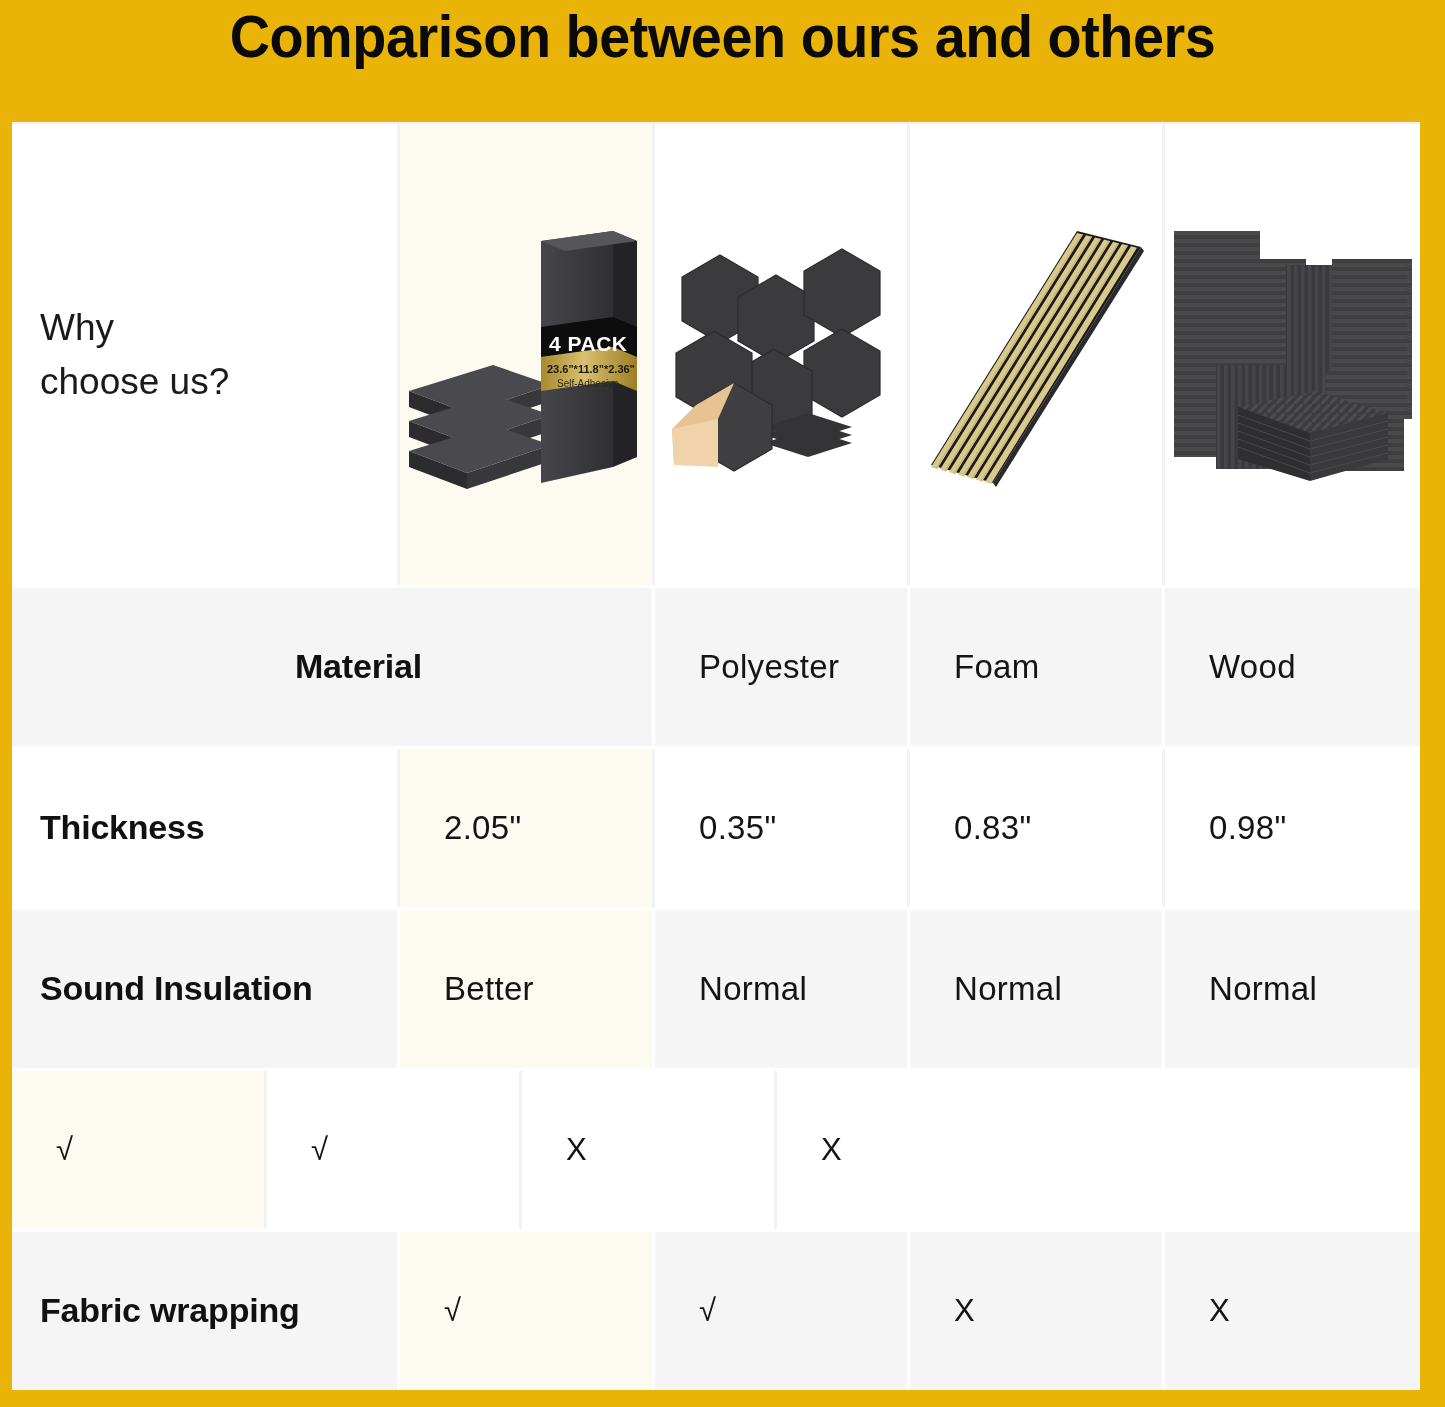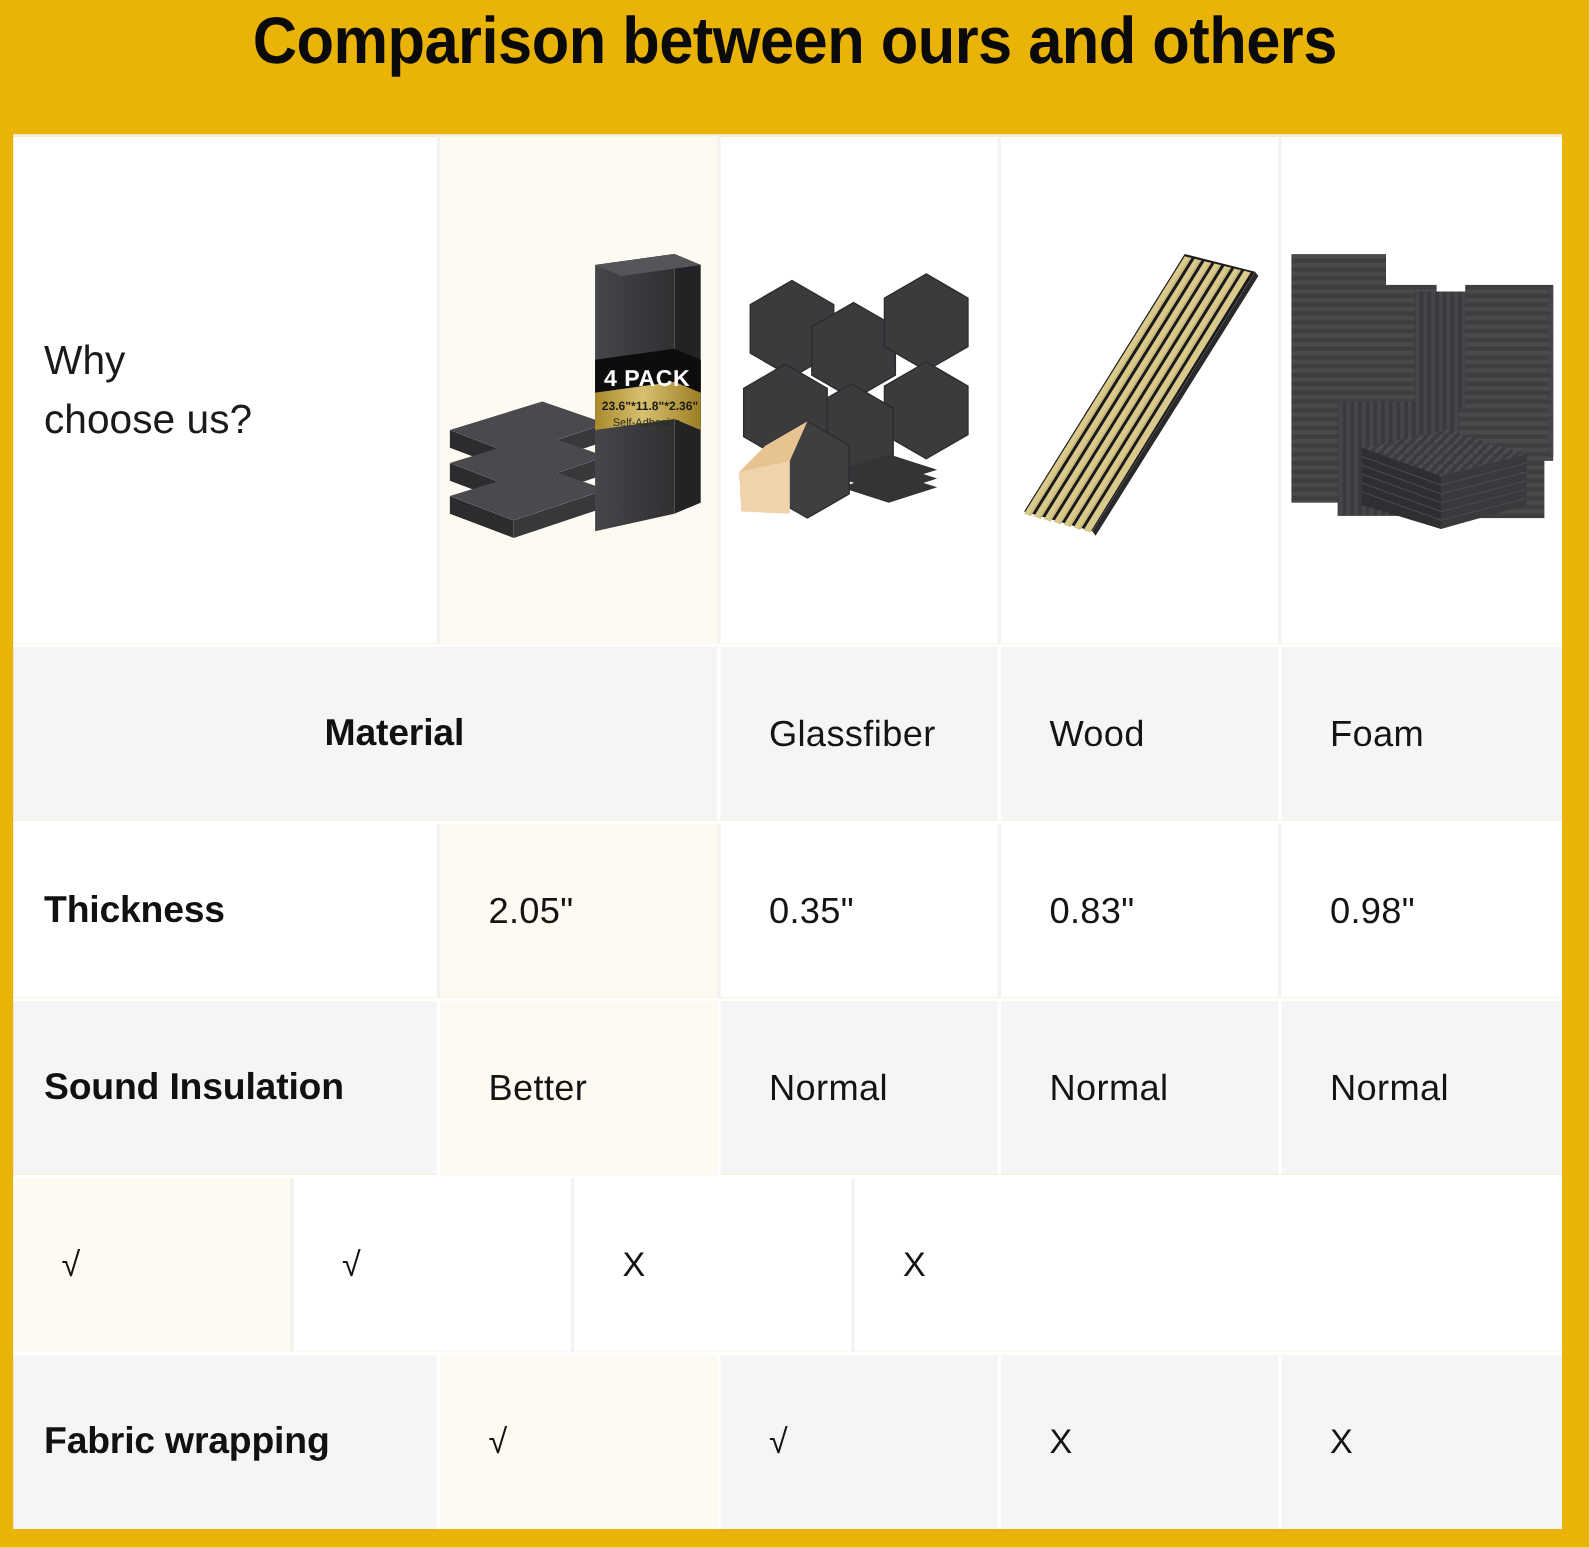--- a/index.html
+++ b/index.html
@@ -306,27 +306,27 @@
           </svg>
         </div>
       </div>
     </div>
 
     <div class="row data-row shade-gray">
       <div class="cell col-label">
         <div class="label-text">Material</div>
       </div>
       <div class="cell col-prod">
-        <div class="value-text">Glassfiber</div>
+        <div class="value-text">Polyester</div>
+      </div>
+      <div class="cell col-prod">
+        <div class="value-text">Foam</div>
       </div>
       <div class="cell col-prod">
         <div class="value-text">Wood</div>
-      </div>
-      <div class="cell col-prod">
-        <div class="value-text">Foam</div>
       </div>
     </div>
 
     <div class="row data-row shade-white">
       <div class="cell col-label">
         <div class="label-text">Thickness</div>
       </div>
       <div class="cell col-prod highlight">
         <div class="value-text">2.05"</div>
       </div>

